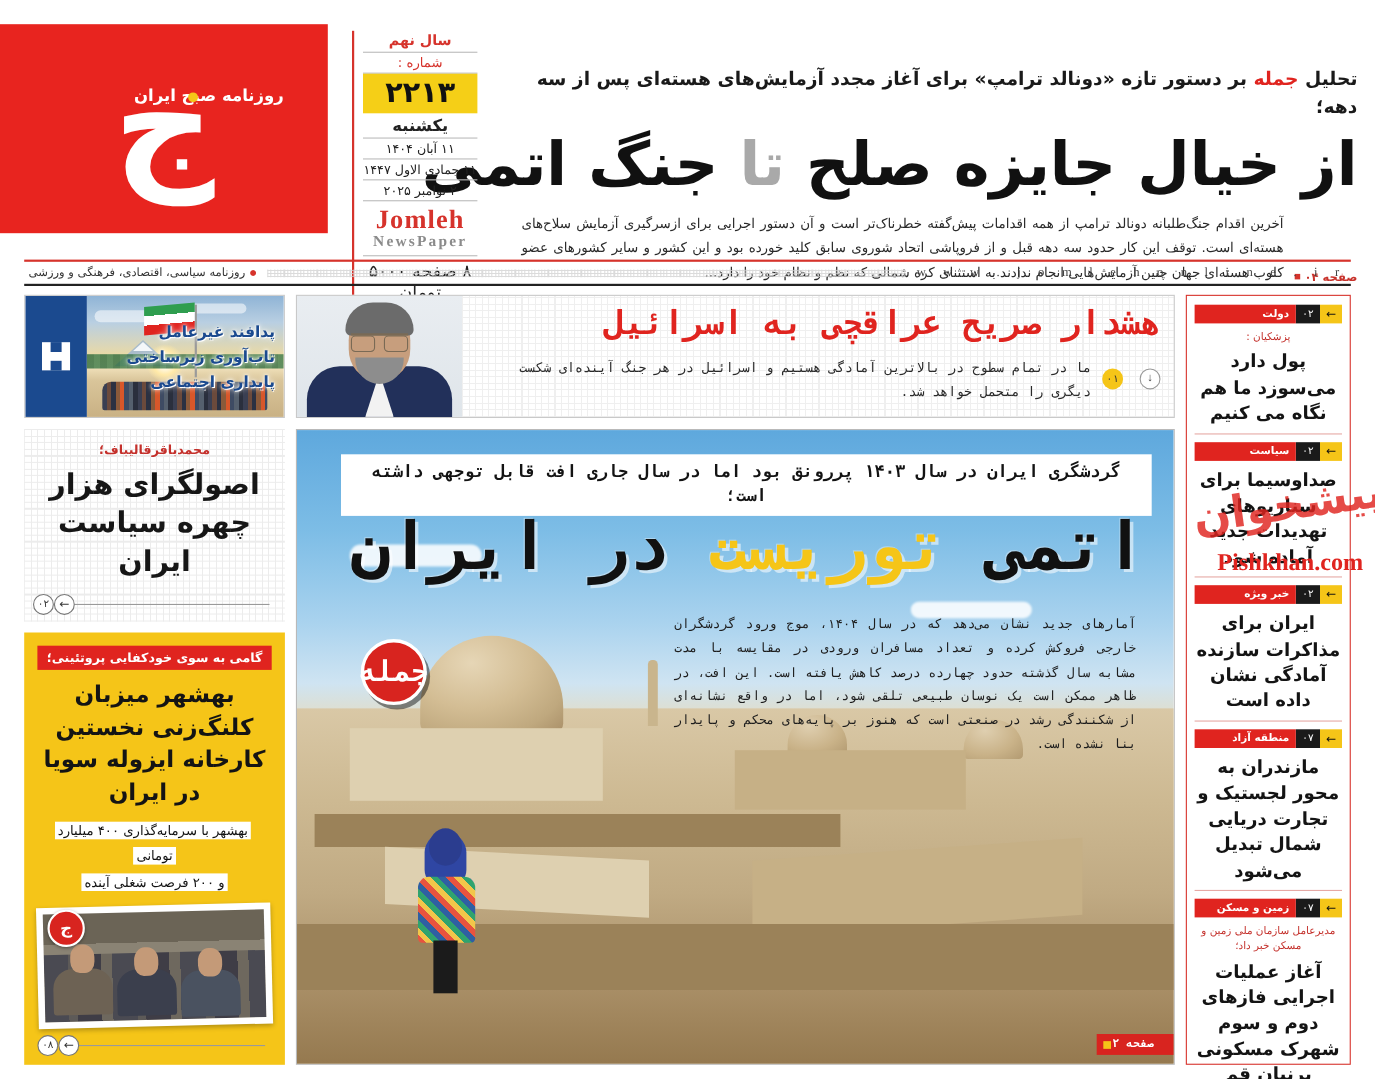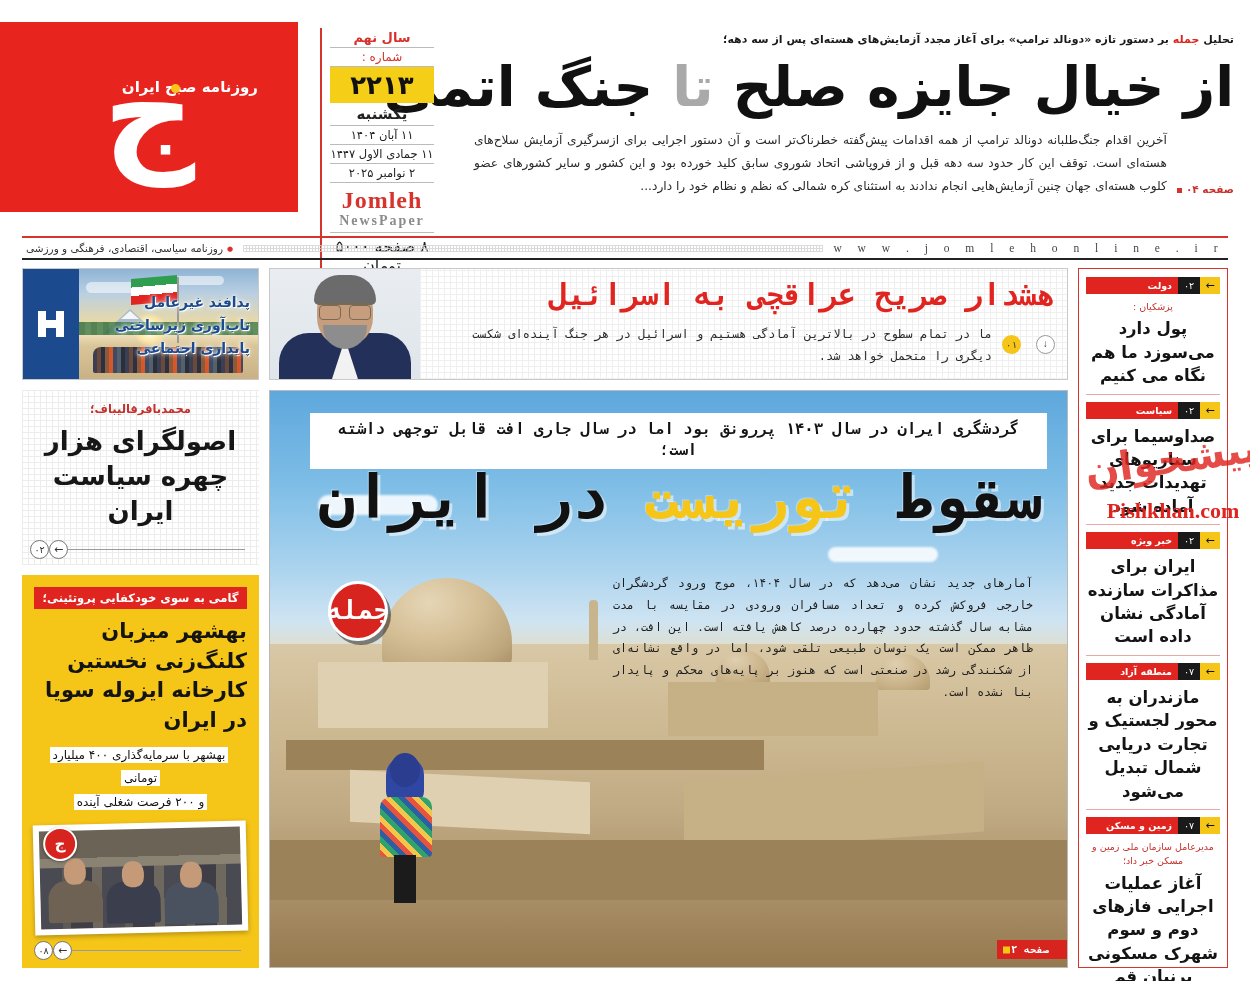--- a/index.html
+++ b/index.html
@@ -90,22 +90,22 @@
   .price { font-size: 16px; padding-top: 4px; }
 
   
   .lead {
     flex: 1 1 auto;
     padding: 32px 16px 0 26px;
     text-align: right;
     min-width: 0;
   }
   .lead-kicker {
-    font-size: 11px; font-weight: bold; color: #1a1a1a;
-    line-height: 1.5; margin-bottom: 6px;
+    font-size: 17px; font-weight: bold; color: #1a1a1a;
+    line-height: 1.5; margin-bottom: 6px; margin-top: 28px;
   }
   .lead-kicker .rd { color: #e0241f; }
   .lead-title {
     font-size: 55px; font-weight: bold; color: #111;
     line-height: 1.18; letter-spacing: -1px;
     margin: 2px 0 10px 0; white-space: nowrap;
   }
   .lead-title .gray { color: #a9a9a9; }
   .lead-body-wrap { display: flex; flex-direction: row-reverse; align-items: flex-end; gap: 10px;}
   .lead-body {
@@ -236,21 +236,21 @@
   .yellow-ad {
     flex: 1 1 auto; background:#f5c518; padding:12px 12px 8px 12px;
     display:flex; flex-direction:column; min-height:0;
   }
   .ya-kicker{
     background:#e0241f; color:#fff; font-size:11.5px; font-weight:bold;
     padding:4px 6px; text-align:center; margin-bottom:8px;
   }
   .ya-title{
     font-size:21px; font-weight:bold; color:#141414; line-height:1.4;
-    text-align:right; margin-bottom:9px;
+    text-align:center; margin-bottom:9px;
   }
   .ya-sub{ font-size:12px; color:#111; line-height:1.95; text-align:center; margin-bottom:9px;}
   .ya-sub span{ background:#fff; padding:1px 3px; box-decoration-break: clone; -webkit-box-decoration-break: clone;}
   .ya-photo{
     position:relative; flex:1 1 auto; min-height:0;
     background:#fff; padding:6px; transform: rotate(-1.4deg);
     box-shadow: 0 2px 5px rgba(0,0,0,.28);
   }
   .ya-photo-inner{
     width:100%; height:100%;
@@ -341,21 +341,21 @@
     padding:7px 10px; text-align:center; line-height:1.35;
   }
   .f-title{
     position:absolute; top:78px; right:26px;
     font-size:60px; font-weight:bold; line-height:1.1; color:#111;
     text-shadow: 3px 3px 0 rgba(255,255,255,.55), -1px -1px 0 rgba(255,255,255,.35);
     white-space:nowrap; letter-spacing:-2px;
   }
   .f-title .yl{ color:#f5c518; }
   .f-body{
-    position:absolute; top:182px; right:34px; width:420px;
+    position:absolute; top:167px; right:34px; width:420px;
     font-size:11.6px; line-height:1.88; color:#1d1d1d; text-align:justify;
   }
   .f-logo{
     position:absolute; top:190px; left:58px; width:60px; height:60px; border-radius:50%;
     background:#d8241f; border:3px solid #fff;
     box-shadow: 3px 4px 0 rgba(0,0,0,.45);
     display:flex; align-items:center; justify-content:center;
     color:#fff; font-size:26px; font-weight:bold;
   }
   .f-person{ position:absolute; bottom:64px; left:108px; width:56px; height:150px;}
@@ -551,21 +551,21 @@
           <div class="f-dome-sm" style="left:76%;top:10px;"></div>
           <div class="f-block" style="left:50%;top:38px;width:210px;height:54px;"></div>
           <div class="f-block dark" style="left:2%;top:96px;width:60%;height:30px;"></div>
           <div class="f-block light" style="left:10%;top:132px;width:240px;height:52px;transform:skewY(3deg);"></div>
           <div class="f-block" style="left:52%;top:128px;width:300px;height:70px;transform:skewY(-4deg);"></div>
           <div class="f-block dark" style="left:0;top:196px;width:100%;height:60px;"></div>
         </div>
 
         <div class="f-kicker">گردشگری ایران در سال ۱۴۰۳ پررونق بود اما در سال جاری افت قابل توجهی داشته است؛</div>
 
-        <h2 class="f-title"><span>سقوط </span><span class="yl">توریست</span><span> در ایران</span></h2>
+        <h2 class="f-title"><span>اتمی </span><span class="yl">توریست</span><span> در ایران</span></h2>
 
         <p class="f-body">آمارهای جدید نشان می‌دهد که در سال ۱۴۰۴، موج ورود گردشگران خارجی فروکش کرده و تعداد مسافران ورودی در مقایسه با مدت مشابه سال گذشته حدود چهارده درصد کاهش یافته است. این افت، در ظاهر ممکن است یک نوسان طبیعی تلقی شود، اما در واقع نشانه‌ای از شکنندگی رشد در صنعتی است که هنوز بر پایه‌های محکم و پایدار بنا نشده است.</p>
 
         <div class="f-logo">جمله</div>
 
         <div class="f-person">
           <span class="f-p-scarf"></span>
           <span class="f-p-head"></span>
           <span class="f-p-coat"></span>
           <span class="f-p-legs"></span>

